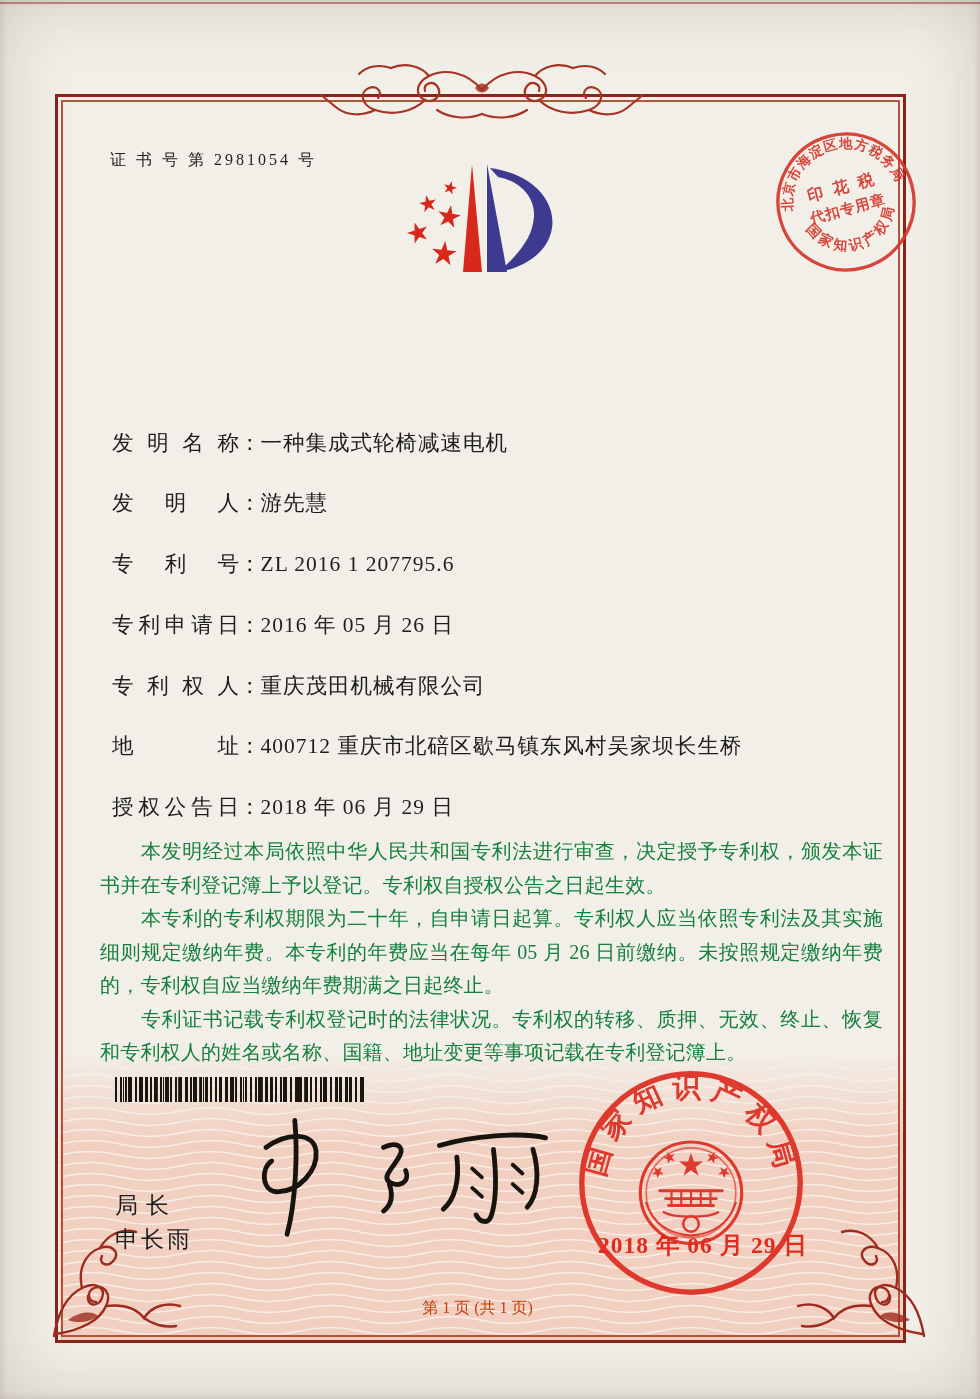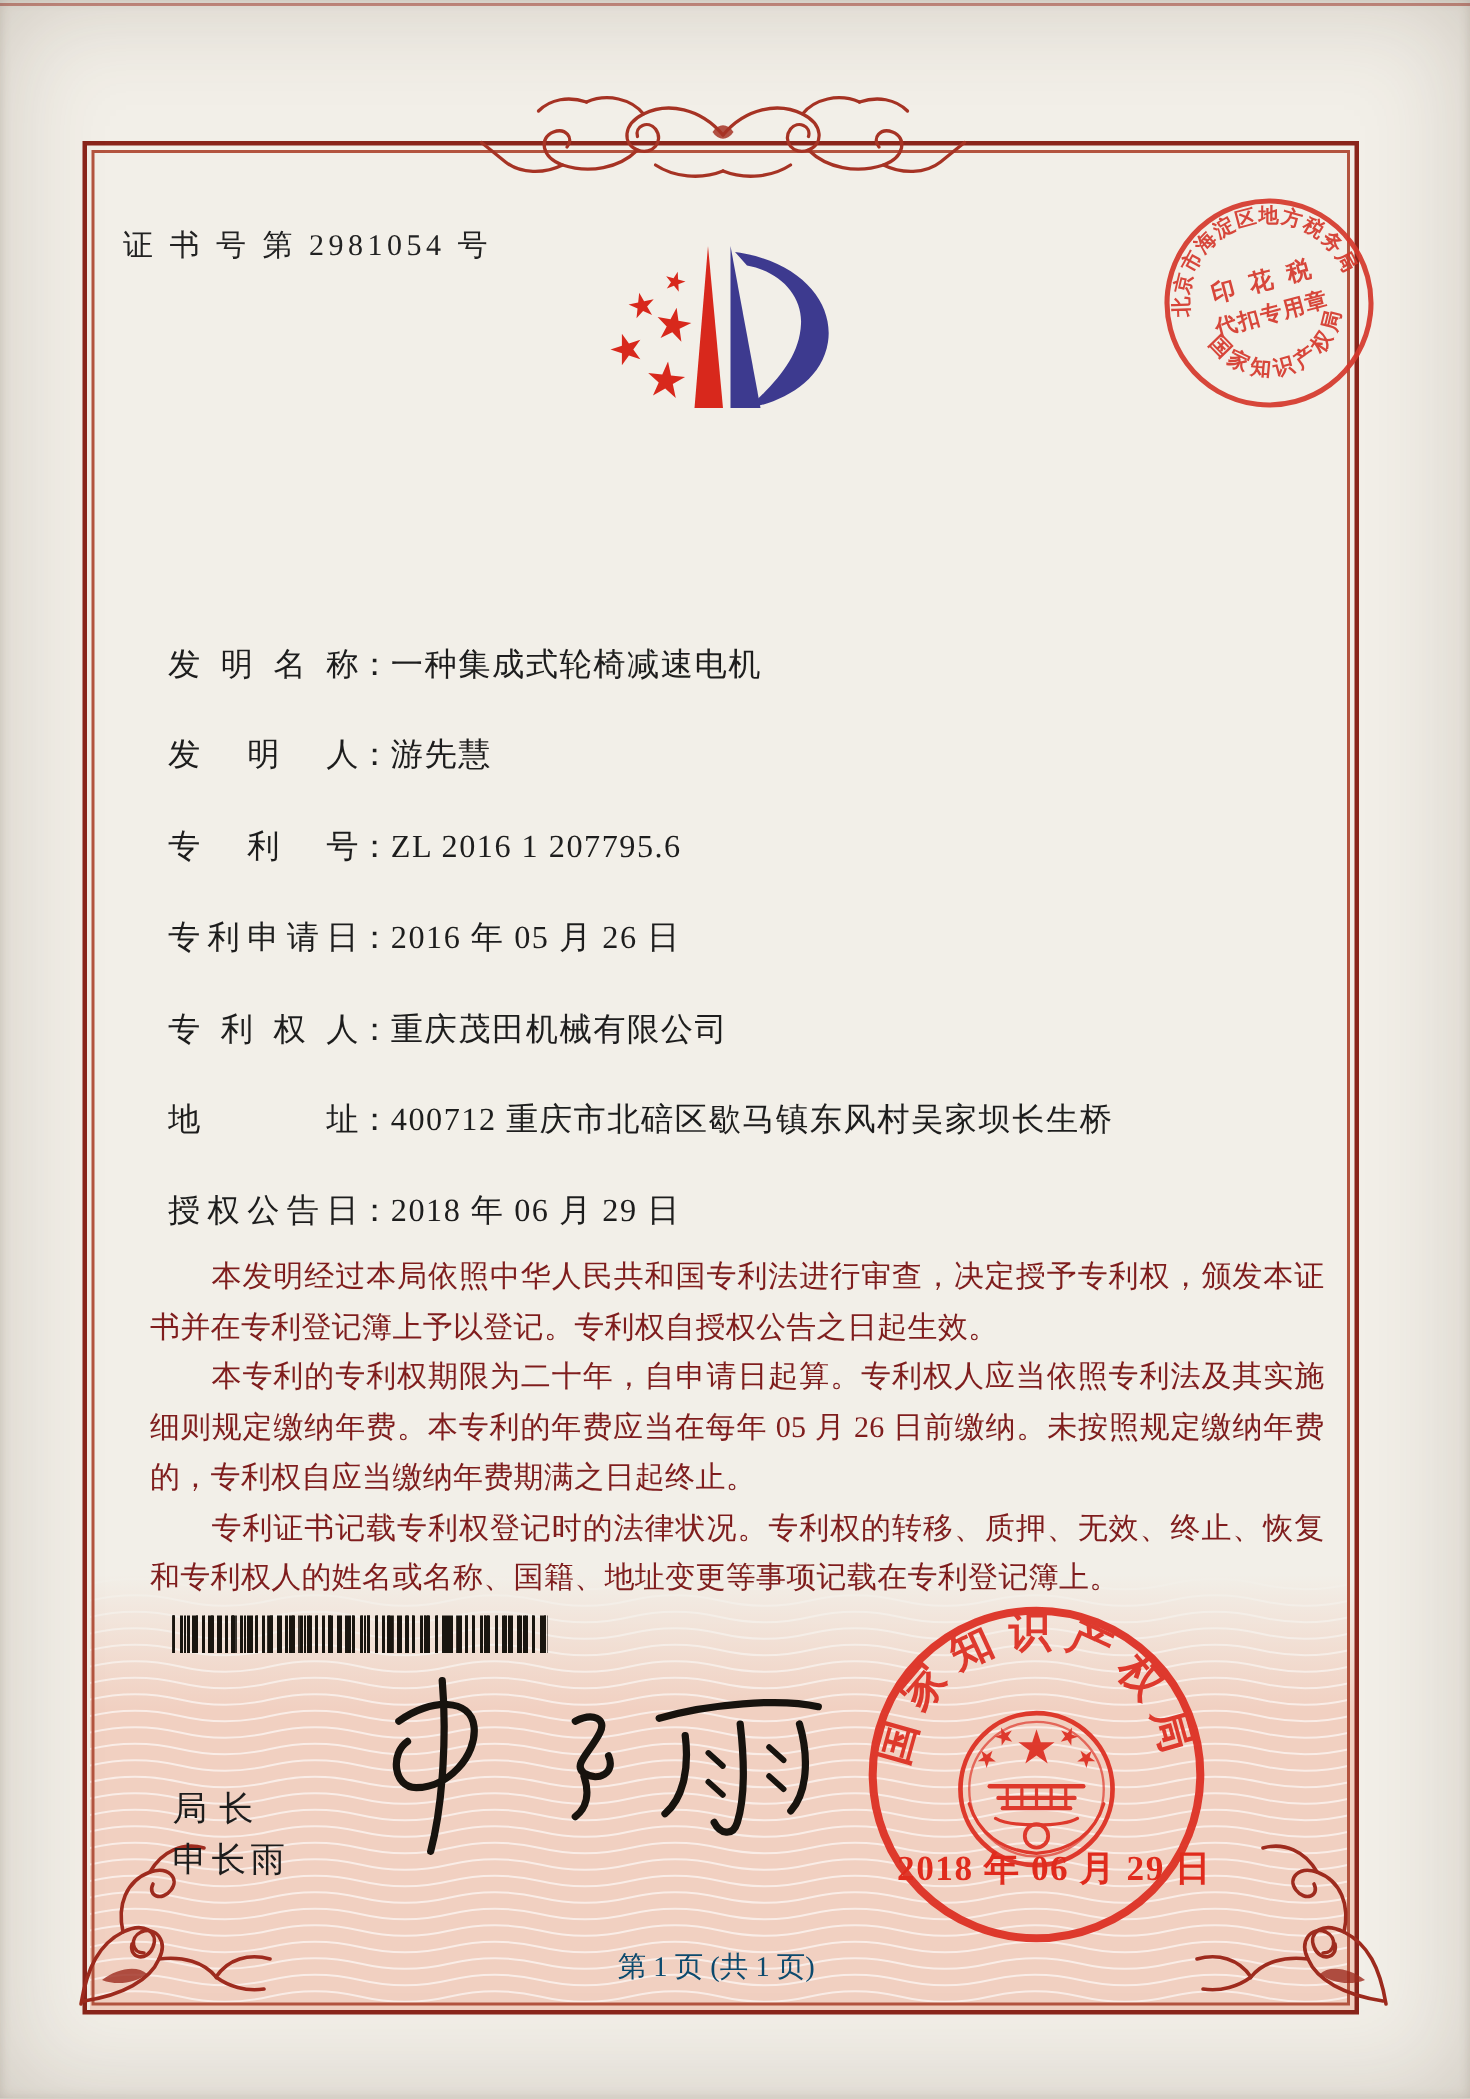--- a/index.html
+++ b/index.html
@@ -22,54 +22,54 @@
   .frame{position:absolute;left:55px;top:94px;width:845px;height:1243px;border:3px solid #8a251b;z-index:5;}
   .frame-inner{position:absolute;inset:3px;border:2px solid #b3543f;}
 
   .orn{position:absolute;z-index:6;}
   .fl-bl{left:48px;top:1208px;}
   .fl-br{left:795px;top:1208px;transform:scaleX(-1);}
   .orn-top{left:317px;top:58px;}
 
   .content{position:absolute;inset:0;z-index:10;}
 
-  .cert-no{position:absolute;left:82px;top:150px;font-size:20px;letter-spacing:3px;color:#222;}
+  .cert-no{position:absolute;left:110px;top:150px;font-size:16px;letter-spacing:3px;color:#222;}
 
   .logo{position:absolute;left:402px;top:154px;}
   .tax-stamp{position:absolute;left:762px;top:118px;transform:rotate(-15deg);opacity:.92;}
 
   .title{position:absolute;left:55px;top:292px;width:845px;text-align:center;
     font-size:49px;font-weight:bold;letter-spacing:32px;text-indent:32px;color:#101010;}
 
   .fields{position:absolute;left:112px;top:428px;width:740px;font-size:21.5px;}
   .frow{position:absolute;left:0;white-space:nowrap;}
   .flabel{display:inline-block;width:127px;text-align:justify;text-align-last:justify;}
   .fval{letter-spacing:1px;}
   .fcol2{position:absolute;left:378px;top:0;white-space:nowrap;}
 
   .paras{position:absolute;left:100px;top:835px;width:783px;font-size:20px;line-height:33.5px;
-    text-align:justify;letter-spacing:.2px;color:#7f1d1d;}
+    text-align:justify;letter-spacing:.2px;color:#15803d;}
   .paras p{margin:0;text-indent:2.05em;}
 
   .barcode{position:absolute;left:115px;top:1077px;width:250px;height:25px;z-index:12;
     background:
       repeating-linear-gradient(90deg,#19150f 0 2px,transparent 2px 5px),
       repeating-linear-gradient(90deg,#19150f 0 1px,transparent 1px 8px),
       repeating-linear-gradient(90deg,#19150f 0 2px,transparent 2px 13px),
       repeating-linear-gradient(90deg,rgba(25,21,15,.85) 0 1px,transparent 1px 21px);
   }
 
   .signer-role{position:absolute;left:115px;top:1150px;font-size:23px;letter-spacing:8px;margin-top:40px;}
   .signer-name{position:absolute;left:115px;top:1196px;font-size:23px;letter-spacing:3px;margin-top:28px;}
   .signature{position:absolute;left:238px;top:1105px;z-index:13;}
 
   .grant-seal{position:absolute;left:574px;top:1066px;z-index:12;opacity:.95;}
   .seal-date{position:absolute;left:598px;top:1229px;z-index:13;font-size:23.5px;color:#e02b1d;letter-spacing:1px;font-weight:bold;}
 
-  .footer{position:absolute;left:55px;top:1298px;width:845px;text-align:center;font-size:19px;z-index:13;color:#0c4a6e;}
+  .footer{position:absolute;left:55px;top:1298px;width:845px;text-align:center;font-size:16px;z-index:13;color:#c2410c;}
 </style>
 </head>
 <body>
 
 <div class="page">
 
   <div class="top-edge"></div>
 
   <div class="band">
     <svg width="845" height="290" viewBox="0 0 845 290">

